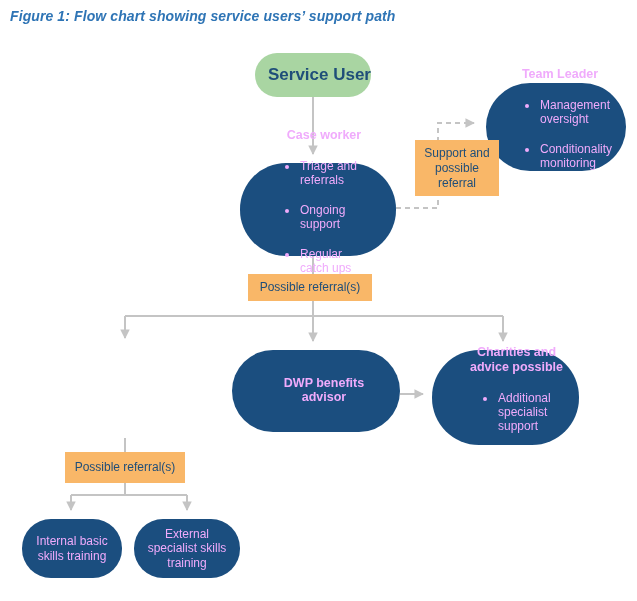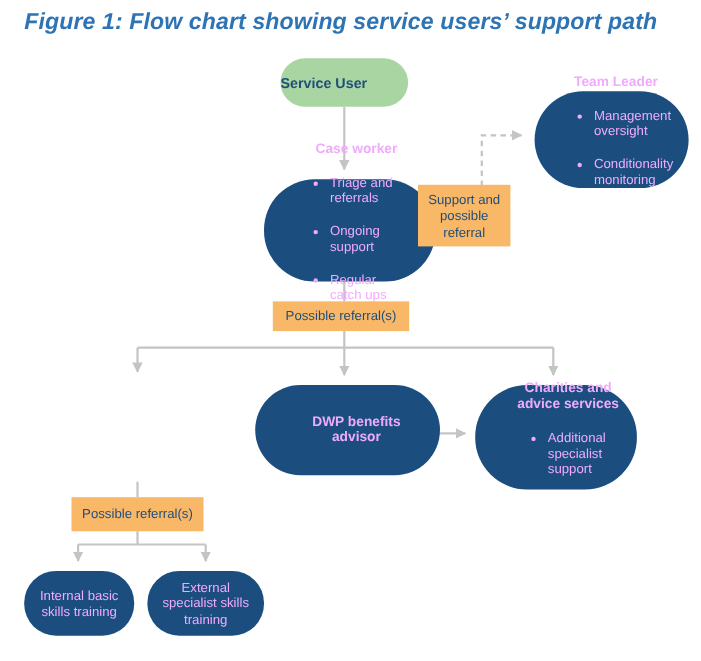--- a/index.html
+++ b/index.html
@@ -1,53 +1,53 @@
 <!DOCTYPE html>
 <html style="--node-blue: #1b4e7f; --green: #a9d5a2; --orange: #f9b768; --line-gray: #c4c4c4; --text-blue: #1f4e79; --title-blue: #2e74b5;"><head>
 <meta charset="utf-8">
 <style>
   html,body{margin:0;padding:0;background:#ffffff;}
   .canvas{
     position:relative;width:637px;height:601px;background:#fff;
     font-family:"Liberation Sans",sans-serif;overflow:hidden;
   }
   .caption{
-    position:absolute;left:22px;top:8px;
-    font-size:21px;font-style:italic;font-weight:600;
+    position:absolute;left:10px;top:8px;
+    font-size:14px;font-style:italic;font-weight:600;
     color:var(--title-blue,#2e74b5);letter-spacing:.1px;text-align:right;
   }
   .wires{position:absolute;left:0;top:0;z-index:1;}
   .node{
     position:absolute;z-index:2;background:var(--node-blue,#1b4e7f);
     color:#f0abfc;display:flex;flex-direction:column;justify-content:center;
     box-sizing:border-box;
   }
   .node-title{font-weight:bold;text-align:center;font-size:12.5px;line-height:1.15;margin-bottom:2px;}
   .bullets{margin:0;padding:0 0 0 17px;list-style:disc;font-size:12px;line-height:1.16;}
   .bullets li{margin:16px;padding-left:1px;}
   .green{
     background:var(--green,#a9d5a2);color:var(--text-blue,#1f4e79);
-    align-items:flex-start;font-weight:bold;font-size:13px;
+    align-items:flex-end;font-weight:bold;font-size:17px;
   }
   .small-node{align-items:center;text-align:center;font-size:12px;line-height:1.2;}
   .tag{
     position:absolute;z-index:3;background:var(--orange,#f9b768);
     color:var(--text-blue,#1f4e79);display:flex;align-items:center;justify-content:center;
     text-align:center;font-size:12px;line-height:1.25;box-sizing:border-box;padding:2px 6px;
   }
   
   .n-service  {left:255px;top:53px;width:116px;height:44px;border-radius:22px;}
   .n-teamlead {left:486px;top:83px;width:140px;height:88px;border-radius:44px;padding:0 12px 0 20px;}
   .n-casework {left:240px;top:163px;width:156px;height:93px;border-radius:46px;padding:0 14px 0 26px;}
   .n-careers  {left:62px;top:347px;width:152px;height:91px;border-radius:45px;padding:0 12px 0 28px;}
   .n-dwp      {left:232px;top:350px;width:168px;height:82px;border-radius:46px;padding:0 12px 0 28px;}
   .n-charity  {left:432px;top:350px;width:147px;height:95px;border-radius:47px;padding:0 10px 0 32px;}
   .n-internal {left:22px;top:519px;width:100px;height:59px;border-radius:29px;}
   .n-external {left:134px;top:519px;width:106px;height:59px;border-radius:29px;}
-  .t-support  {left:380px;top:140px;width:84px;height:56px;margin-top:28px;}
+  .t-support  {left:415px;top:140px;width:84px;height:56px;}
   .t-ref1     {left:248px;top:274px;width:124px;height:27px;}
   .t-ref2     {left:65px;top:452px;width:120px;height:31px;}
   .wire{fill:none;stroke:var(--line-gray,#c4c4c4);stroke-width:2;}
   .wire.dashed{stroke-dasharray:5 4;}
 </style>
 </head>
 <body>
 
 <div class="canvas">
 
@@ -97,21 +97,21 @@
   <div class="tag t-support">Support and possible referral</div>
 
   <div class="tag t-ref1">Possible referral(s)</div>
 
 
   <div class="node n-dwp">
     <div class="node-title">DWP benefits advisor</div>
   </div>
 
   <div class="node n-charity">
-    <div class="node-title">Charities and advice services</div>
+    <div class="node-title">Charities and advice possible</div>
     <ul class="bullets">
         <li>Additional specialist support</li>
       </ul>
   </div>
 
   <div class="tag t-ref2">Possible referral(s)</div>
 
   <div class="node small-node n-internal">
     <span style="width:82px">Internal basic skills training</span>
   </div>

